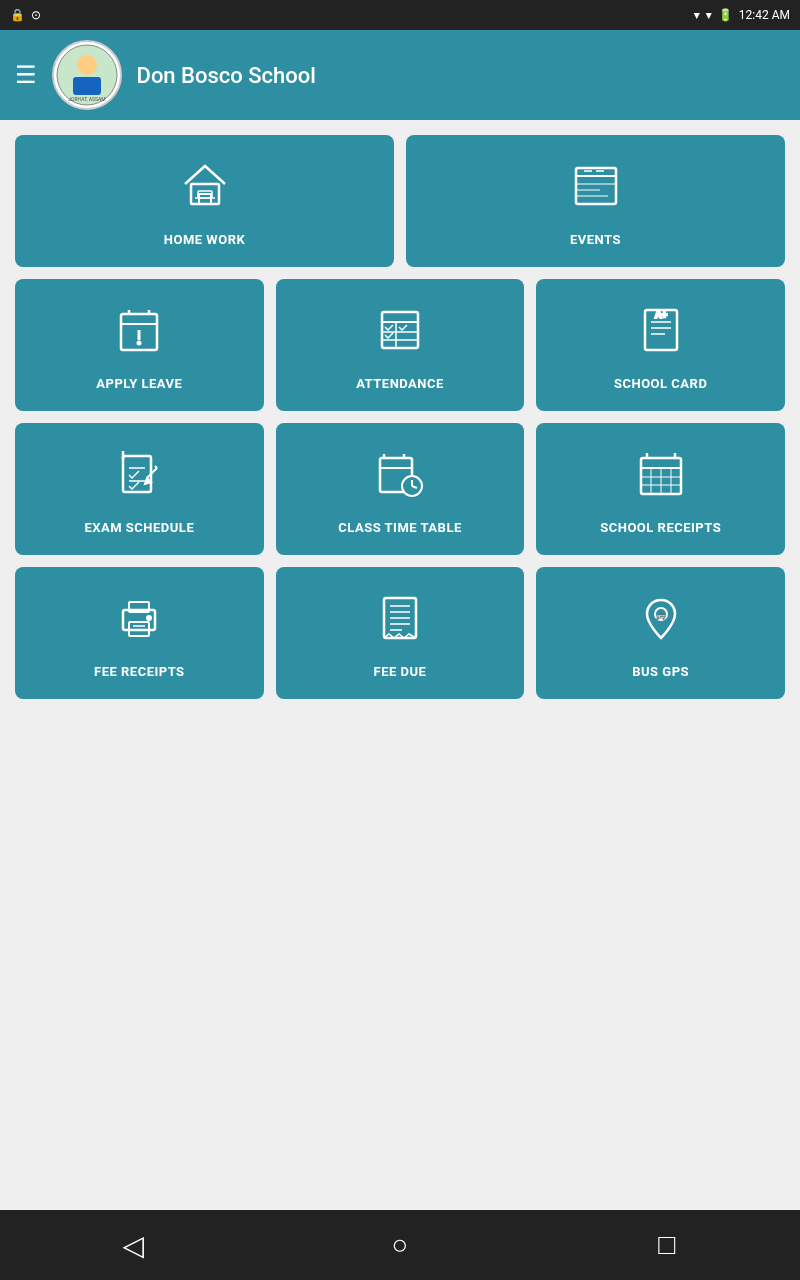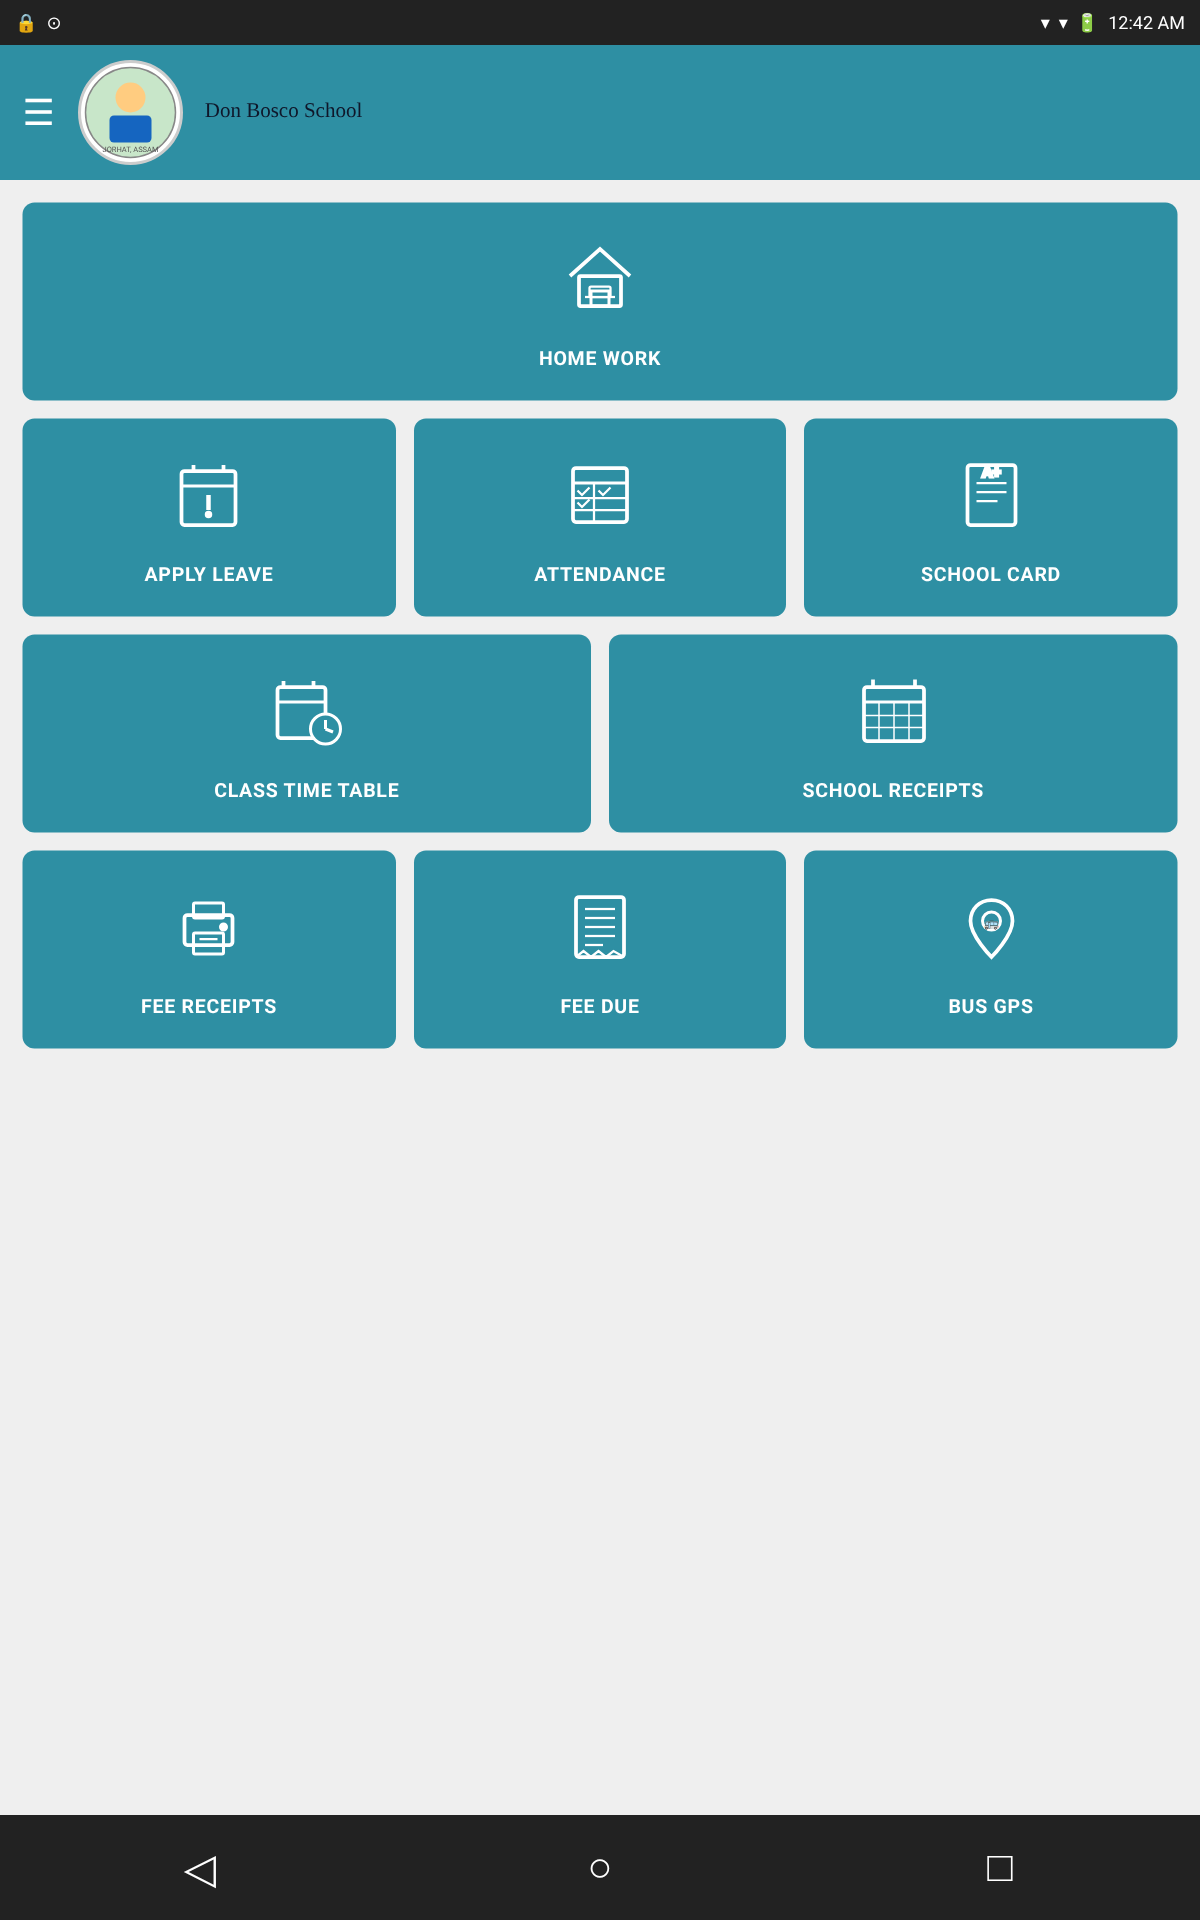--- a/index.html
+++ b/index.html
@@ -58,24 +58,23 @@
       align-items: center;
       justify-content: center;
       overflow: hidden;
       border: 2px solid #ccc;
     }
     .logo-svg {
       width: 64px;
       height: 64px;
     }
     .app-title {
-      color: #0f172a;
-      font-size: 14px;
+      color: #ffffff;
+      font-size: 22px;
       font-weight: 500;
-      font-family: Liberation Serif, serif;
     }
 
     
     .main-content {
       flex: 1;
       background: #efefef;
       padding: 15px;
       display: flex;
       flex-direction: column;
       gap: 12px;
@@ -183,20 +182,36 @@
           <polyline points="6,24 26,6 46,24" stroke="white" stroke-width="2.5" fill="none"></polyline>
           <rect x="12" y="24" width="28" height="20" rx="1" stroke="white" stroke-width="2.5" fill="none"></rect>
           <rect x="20" y="34" width="12" height="10" stroke="white" stroke-width="2" fill="none"></rect>
 
           <line x1="16" y1="38" x2="36" y2="38" stroke="white" stroke-width="1.5"></line>
           <rect x="19" y="31" width="14" height="7" rx="1" stroke="white" stroke-width="1.5" fill="none"></rect>
         </svg>
       </div>
       <span class="tile-label">HOME WORK</span>
     </div>
+    <div class="tile">
+      <div class="tile-icon">
+        <svg class="tile-svg" viewBox="0 0 52 52">
+          <rect x="6" y="8" width="40" height="36" rx="2" stroke="white" stroke-width="2.5" fill="none"></rect>
+
+          <line x1="6" y1="16" x2="46" y2="16" stroke="white" stroke-width="2"></line>
+          <line x1="6" y1="24" x2="46" y2="24" stroke="white" stroke-width="1"></line>
+          <line x1="6" y1="30" x2="30" y2="30" stroke="white" stroke-width="1"></line>
+          <line x1="6" y1="36" x2="38" y2="36" stroke="white" stroke-width="1"></line>
+
+          <line x1="14" y1="11" x2="22" y2="11" stroke="white" stroke-width="1.5"></line>
+          <line x1="26" y1="11" x2="34" y2="11" stroke="white" stroke-width="1.5"></line>
+        </svg>
+      </div>
+      <span class="tile-label">EVENTS</span>
+    </div>
   </div>
 
   <div class="grid-row">
     <div class="tile">
       <div class="tile-icon">
         <svg class="tile-svg" viewBox="0 0 52 52">
           <rect x="8" y="10" width="36" height="36" rx="2" stroke="white" stroke-width="2.5" fill="none"></rect>
           <line x1="16" y1="10" x2="16" y2="6" stroke="white" stroke-width="2.5"></line>
           <line x1="36" y1="10" x2="36" y2="6" stroke="white" stroke-width="2.5"></line>
           <line x1="8" y1="20" x2="44" y2="20" stroke="white" stroke-width="2"></line>
@@ -234,20 +249,38 @@
           <line x1="16" y1="30" x2="30" y2="30" stroke="white" stroke-width="1.5"></line>
 
           <text x="26" y="14" text-anchor="middle" font-size="10" fill="white" font-weight="bold">A+</text>
         </svg>
       </div>
       <span class="tile-label">SCHOOL CARD</span>
     </div>
   </div>
 
   <div class="grid-row">
+    <div class="tile">
+      <div class="tile-icon">
+        <svg class="tile-svg" viewBox="0 0 52 52">
+          <rect x="10" y="8" width="28" height="36" rx="2" stroke="white" stroke-width="2.5" fill="none"></rect>
+          <line x1="10" y1="3" x2="10" y2="12" stroke="white" stroke-width="2.5"></line>
+
+          <line x1="16" y1="20" x2="32" y2="20" stroke="white" stroke-width="1.5"></line>
+          <polyline points="16,27 19,30 26,23" stroke="white" stroke-width="1.5" fill="none"></polyline>
+          <line x1="16" y1="33" x2="32" y2="33" stroke="white" stroke-width="1.5"></line>
+          <polyline points="16,38 19,41 26,34" stroke="white" stroke-width="1.5" fill="none"></polyline>
+
+          <line x1="34" y1="30" x2="44" y2="20" stroke="white" stroke-width="2"></line>
+          <polygon points="34,30 32,36 38,34" fill="white"></polygon>
+          <line x1="42" y1="18" x2="44" y2="20" stroke="white" stroke-width="2"></line>
+        </svg>
+      </div>
+      <span class="tile-label">EXAM SCHEDULE</span>
+    </div>
     <div class="tile">
       <div class="tile-icon">
         <svg class="tile-svg" viewBox="0 0 52 52">
           <rect x="6" y="10" width="32" height="34" rx="2" stroke="white" stroke-width="2.5" fill="none"></rect>
           <line x1="10" y1="10" x2="10" y2="6" stroke="white" stroke-width="2.5"></line>
           <line x1="30" y1="10" x2="30" y2="6" stroke="white" stroke-width="2.5"></line>
           <line x1="6" y1="20" x2="38" y2="20" stroke="white" stroke-width="2"></line>
 
           <circle cx="38" cy="38" r="10" stroke="white" stroke-width="2" fill="#2e8fa3"></circle>
           <line x1="38" y1="32" x2="38" y2="38" stroke="white" stroke-width="2"></line>

